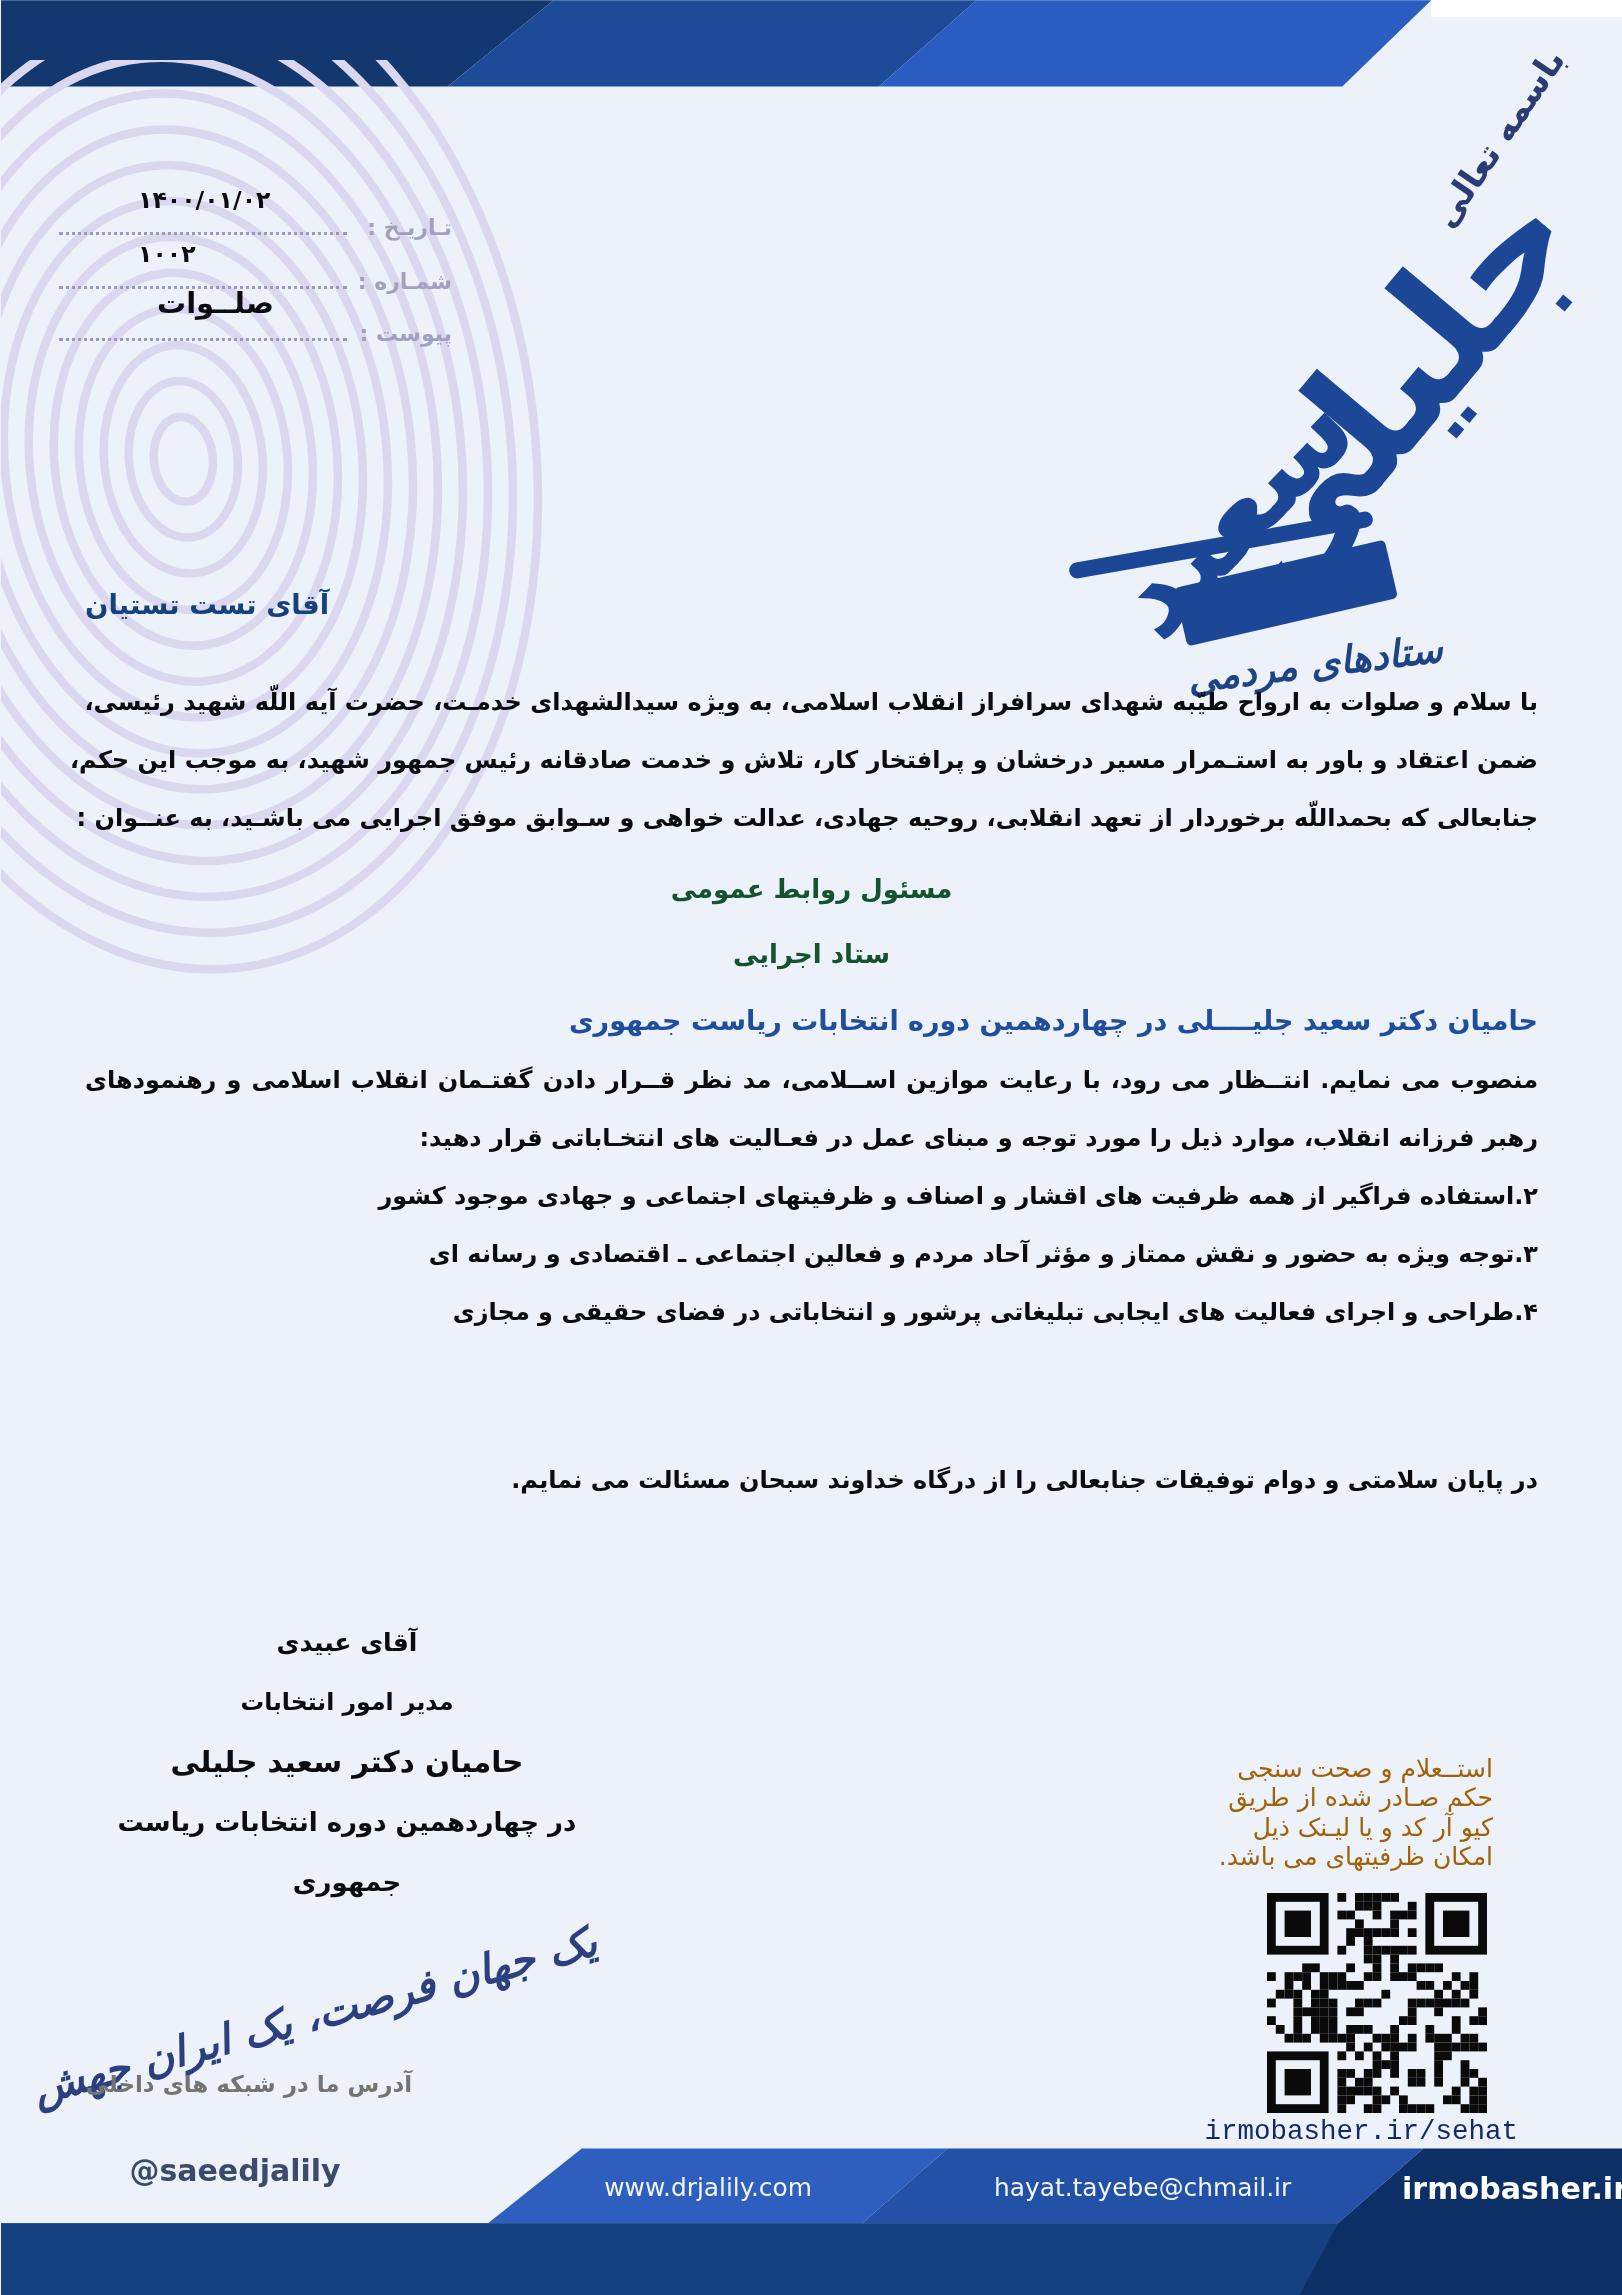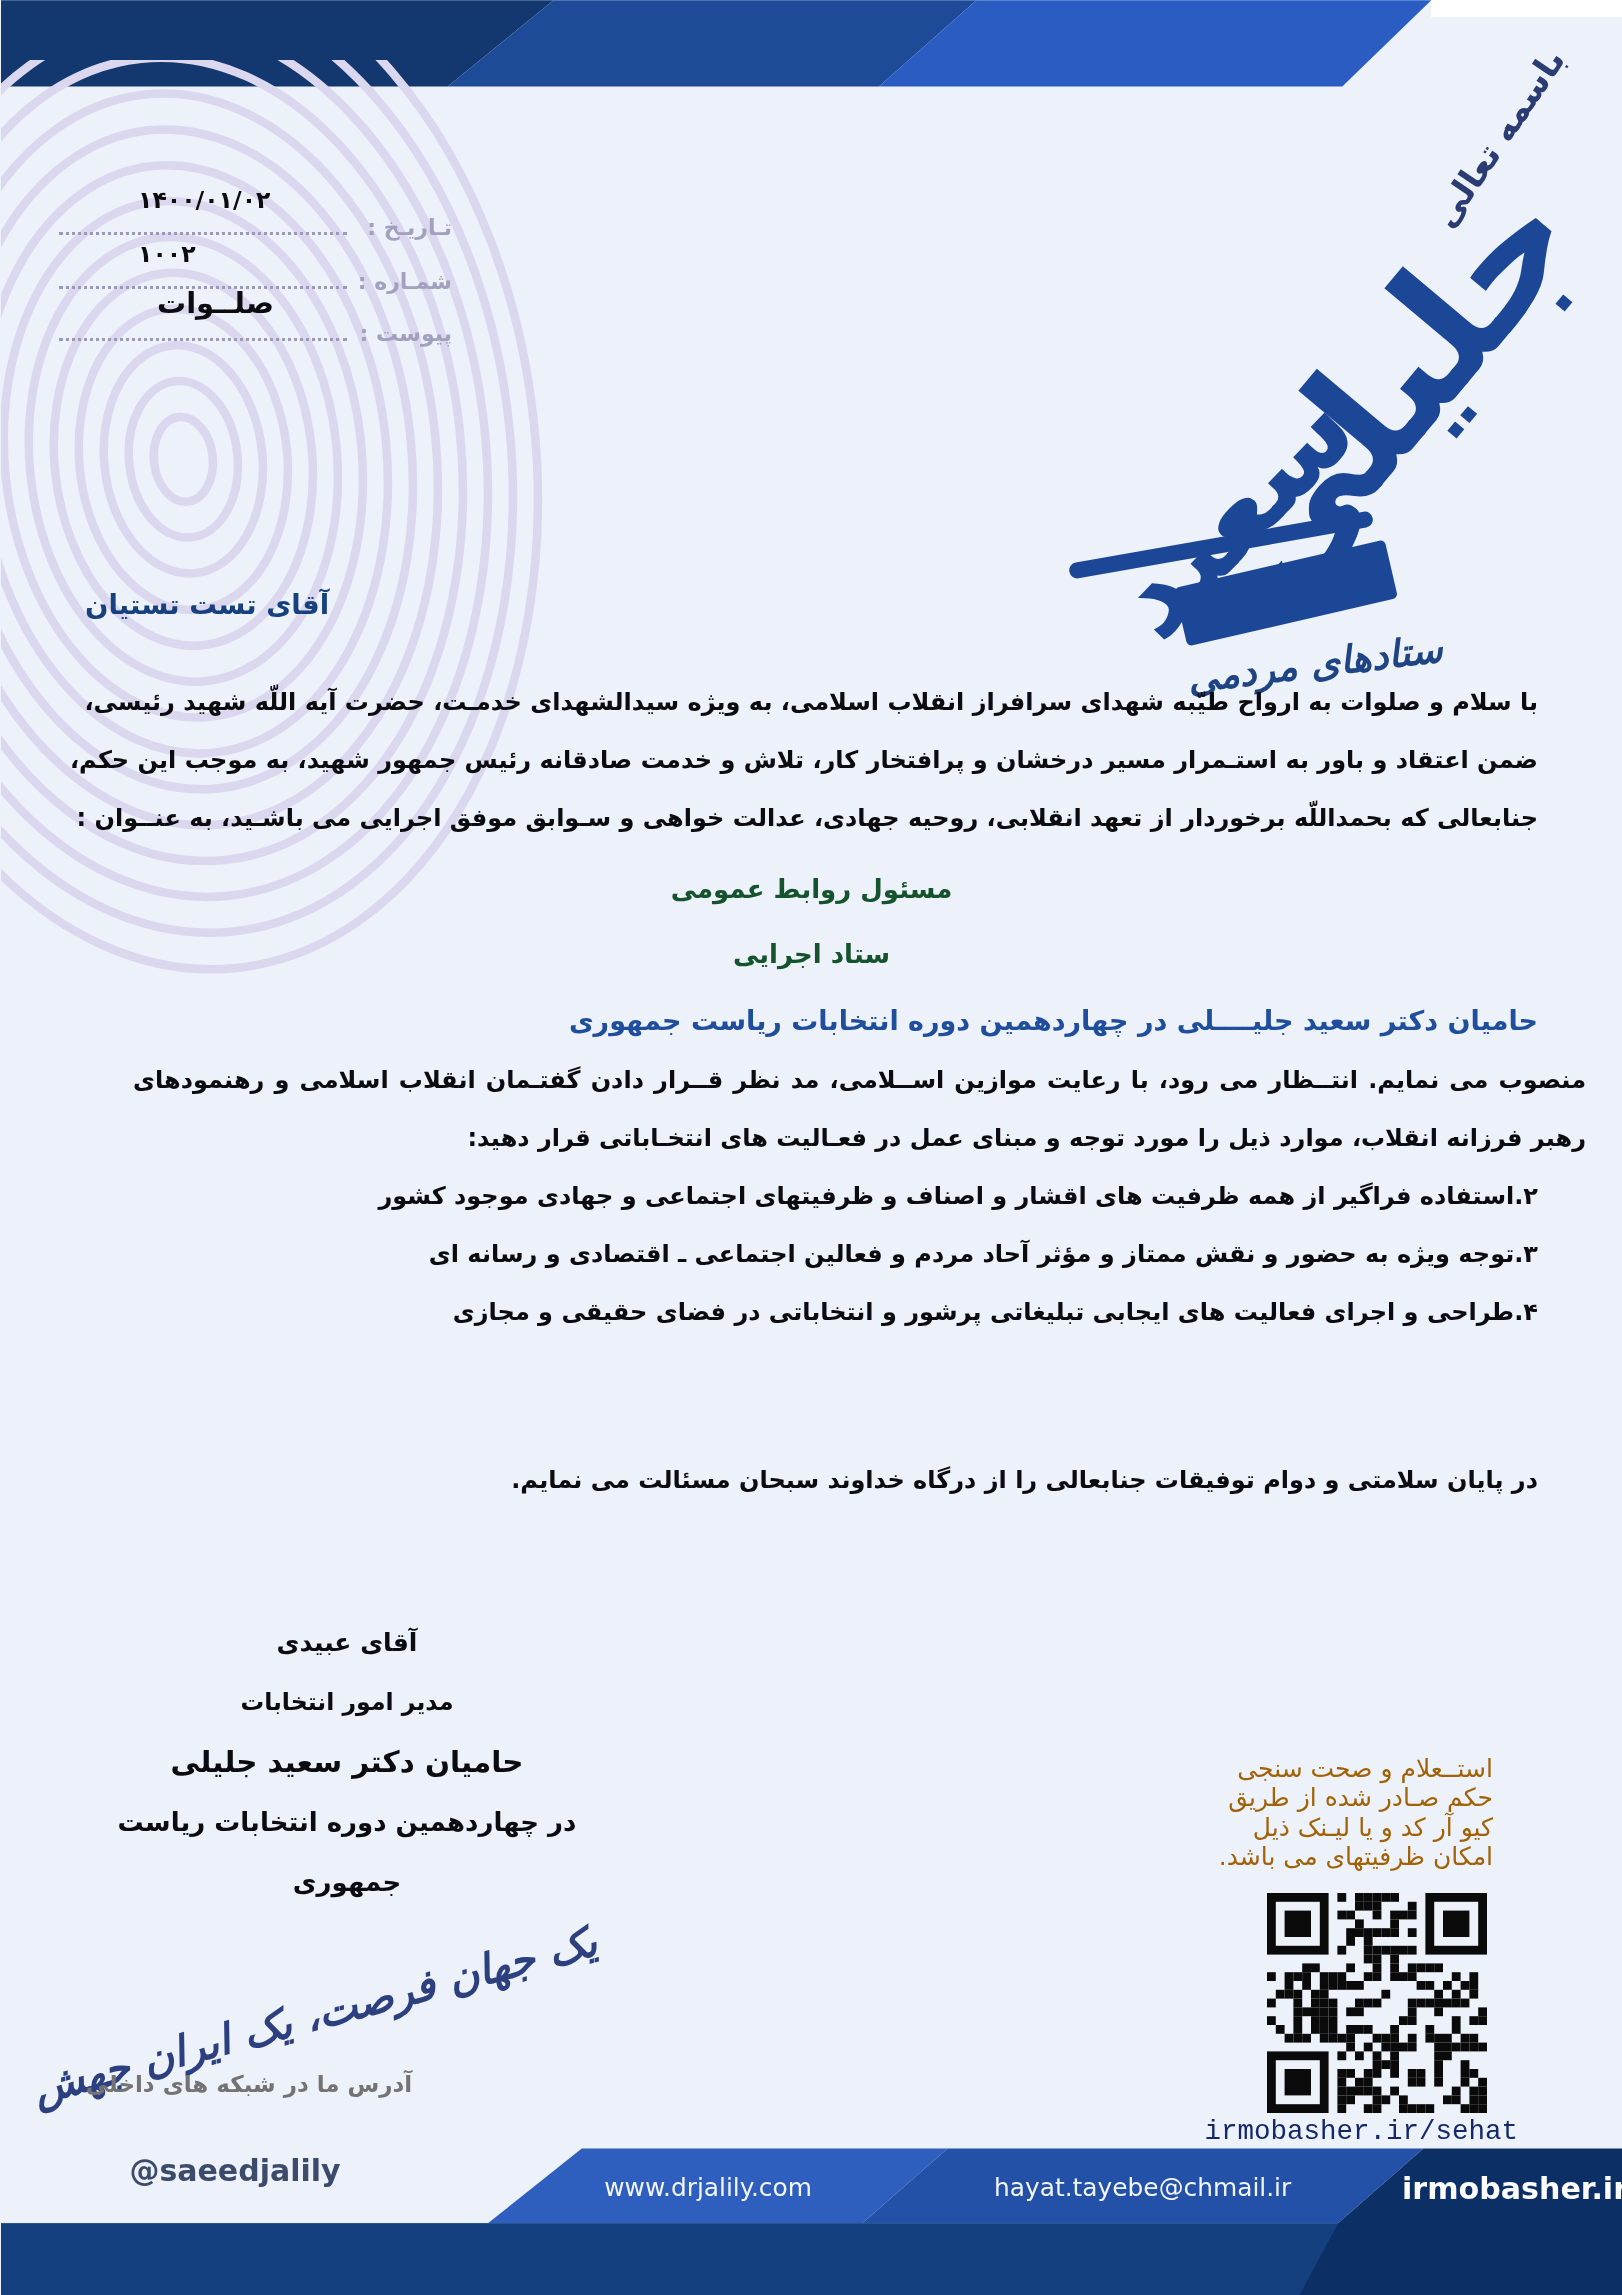--- a/index.html
+++ b/index.html
@@ -64,21 +64,21 @@
   .bodyblock{left:85px;width:1453px;}
   #recipient{top:588px;text-align:left;padding-right:39px;color:#16417e;font-size:27.5px;font-weight:700;}
   .par .line{
     height:58px;line-height:58px;font-size:24px;font-weight:700;color:#0c0c10;
     text-align:justify;text-align-last:justify;white-space:nowrap;overflow:visible;
   }
   #p1{top:673px;}
   #titles{top:857px;width:1453px;text-align:center;}
   #titles .t{height:65px;line-height:65px;font-size:26px;font-weight:700;color:#14532d;}
   #title-main{top:989px;text-align:right;font-size:27px;font-weight:700;color:#1e4e9c;height:63px;line-height:63px;}
-  #p2{top:1051px;margin-left:48px;}
+  #p2{top:1051px;}
   #items{top:1167px;}
   #items .line{text-align:right;text-align-last:right;}
   #closing{top:1451px;text-align:right;padding-left:0;padding-right:92px;
     font-size:24px;font-weight:700;color:#0c0c10;height:58px;line-height:58px;}
 
   
   #sign{left:92px;top:1614px;width:510px;text-align:center;color:#0b0b10;}
   #sign .s-name{height:58px;line-height:58px;font-size:25px;font-weight:700;}
   #sign .s-role{height:60px;line-height:60px;font-size:23.6px;font-weight:700;}
   #sign .s-org{height:60px;line-height:60px;font-size:29.4px;font-weight:700;}

